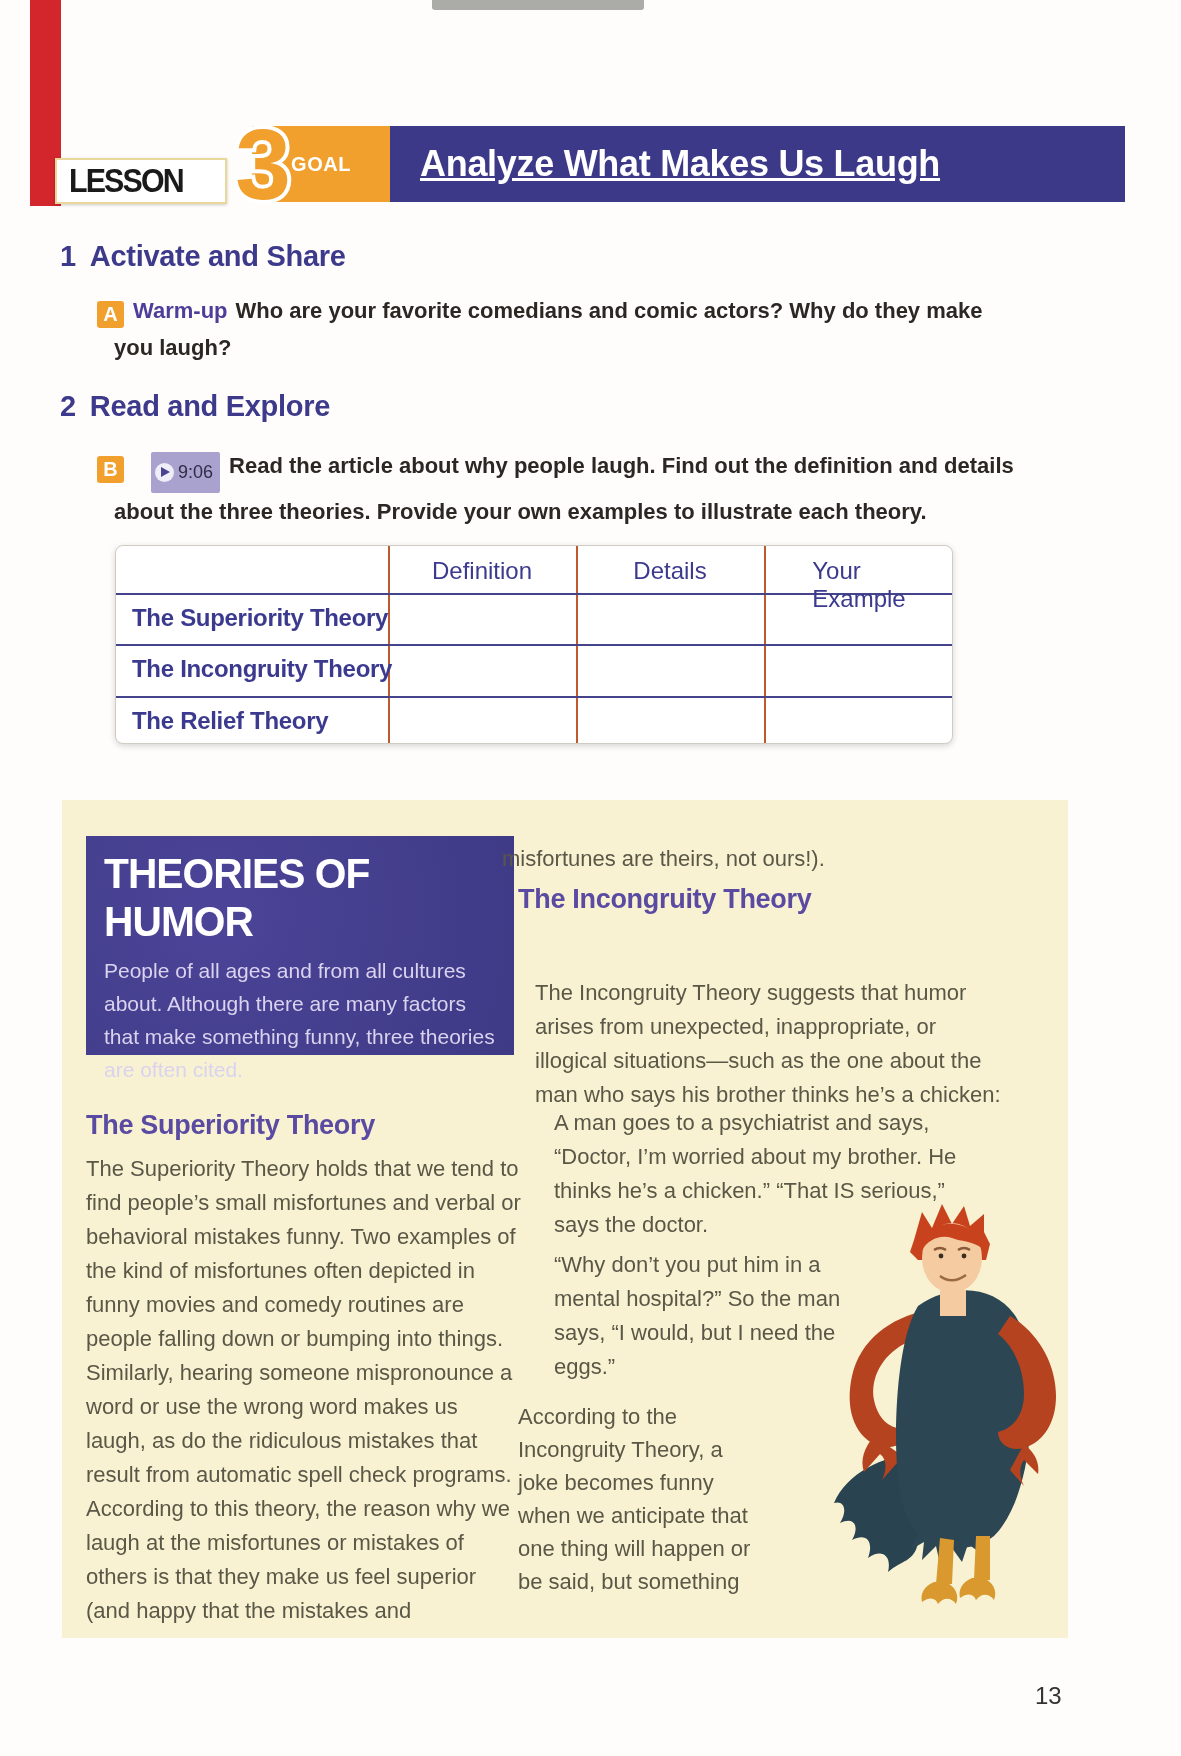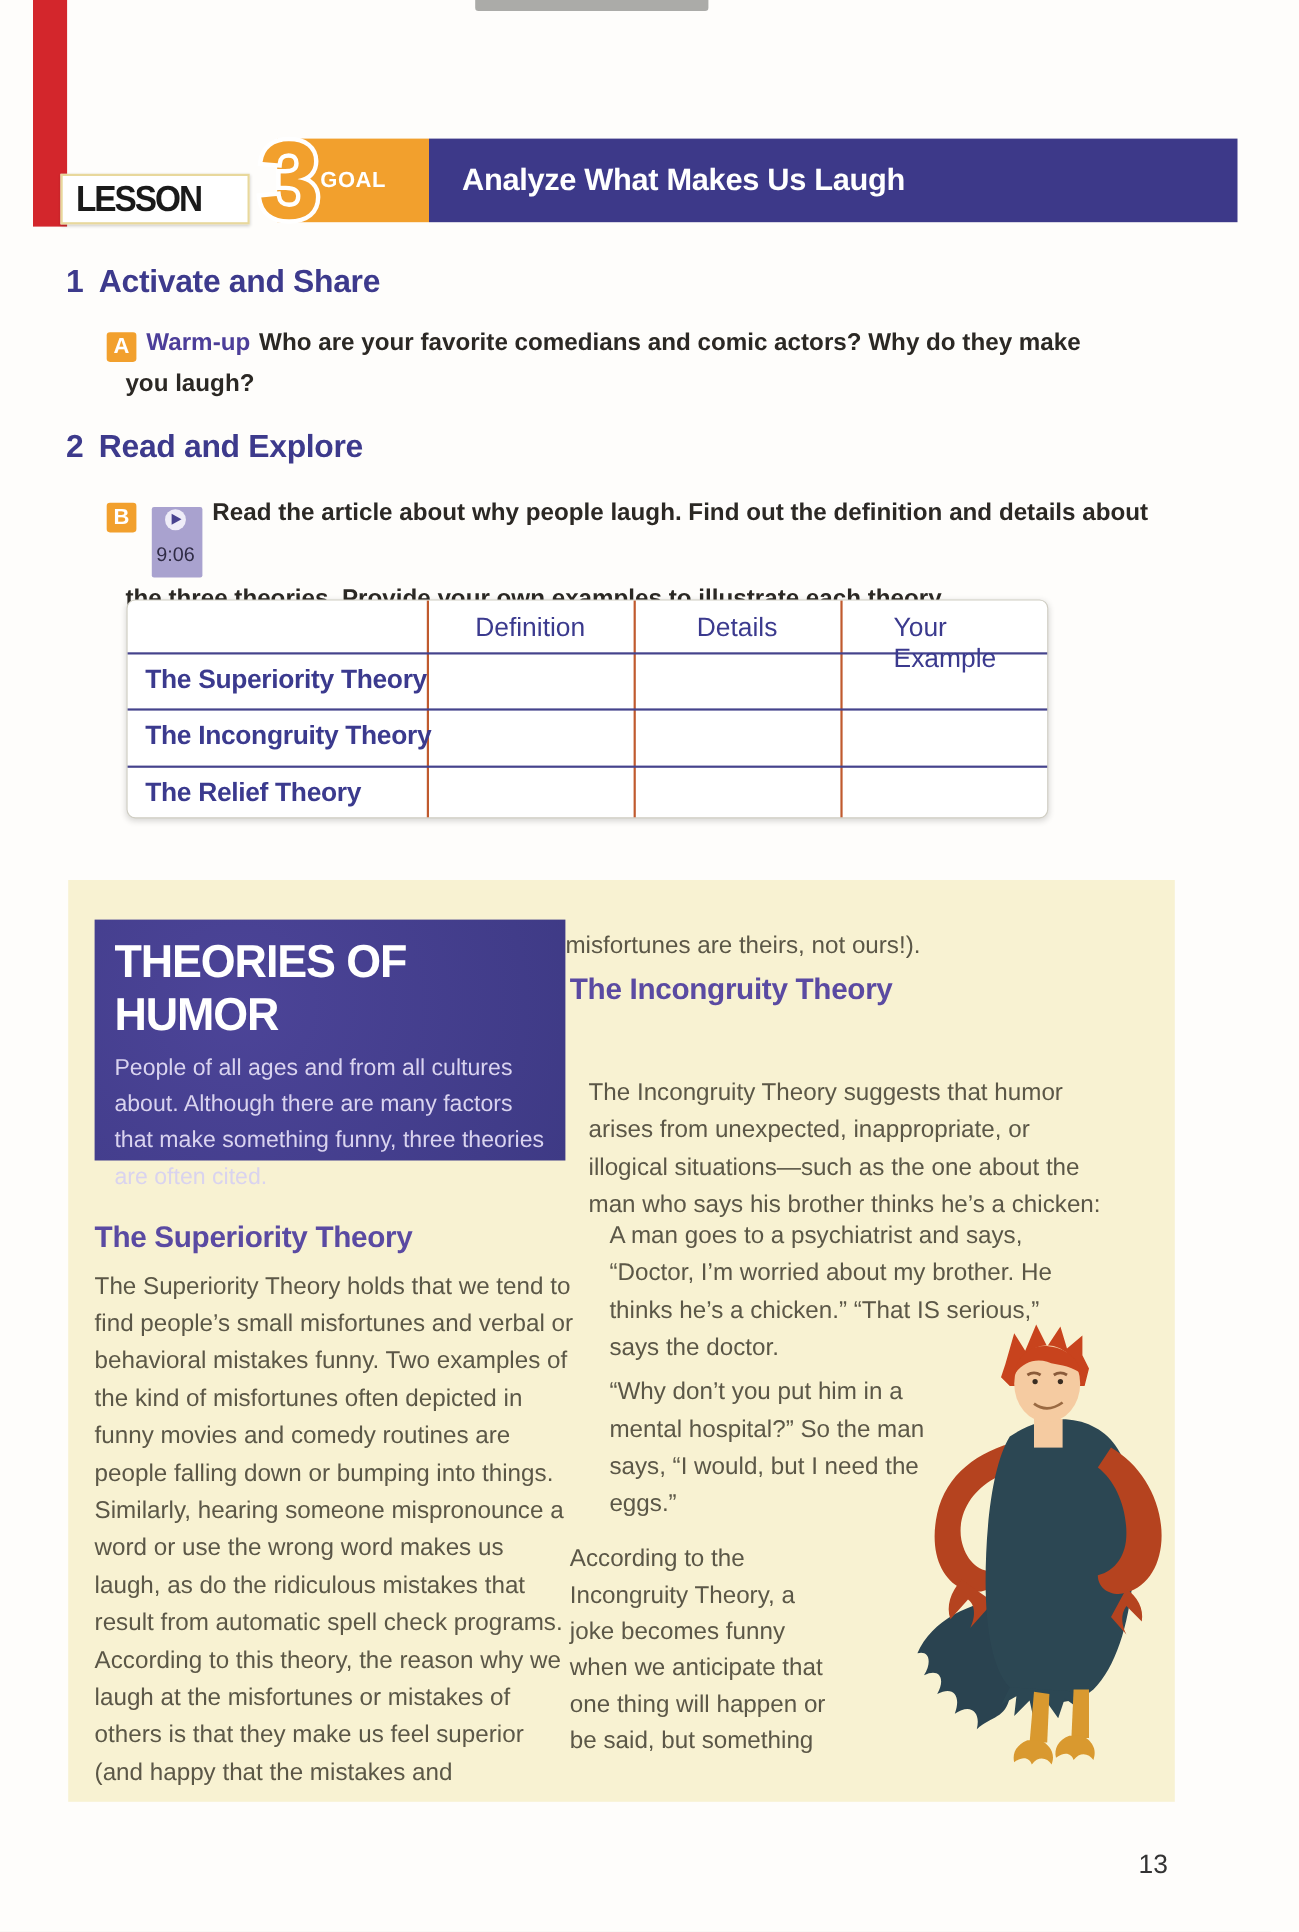--- a/index.html
+++ b/index.html
@@ -13,31 +13,31 @@
   
   .banner { position:absolute; left:55px; top:126px; width:1070px; height:76px; }
   .banner-indigo { position:absolute; left:335px; top:0; width:735px; height:76px; background:#3d3989; }
   .goal-box { position:absolute; left:197px; top:0; width:138px; height:76px; background:#f2a02d; display:flex; align-items:center; justify-content:center; }
   .goal-box span { color:#fff; font-weight:bold; font-size:20px; letter-spacing:0.5px; }
   .lesson-box { position:absolute; left:0; top:32px; width:172px; height:46px; background:#fff; border:2px solid #e8d89c; box-shadow:0 1px 3px rgba(0,0,0,0.2); display:flex; align-items:center; padding-left:12px; }
   .lesson-box span { color:#1a1a1a; font-weight:bold; font-size:33px; letter-spacing:-2px; transform:scaleX(0.92); transform-origin:left; }
   .lesson-num { position:absolute; left:158px; top:-10px; width:100px; height:100px; font-size:100px; font-weight:bold; line-height:96px; text-align:center; }
   .lesson-num .stroke { position:absolute; left:0; top:0; width:100%; color:#fff; -webkit-text-stroke:8px #fff; }
   .lesson-num .fill { position:absolute; left:0; top:0; width:100%; color:#f2a02d; }
-  .banner-title { position:absolute; left:365px; top:0; height:76px; display:flex; align-items:center; color:#fff; font-weight:bold; font-size:28px; letter-spacing:-0.3px; }
+  .banner-title { position:absolute; left:365px; top:0; height:76px; display:flex; align-items:center; color:#fff; font-weight:bold; font-size:36px; letter-spacing:-0.3px;text-decoration:underline; }
 
   
   .sec-head { position:absolute; left:60px; color:#3d3a8c; font-weight:bold; font-size:29px; letter-spacing:-0.3px; }
   .sec-head .num { margin-right:14px; }
 
   
   .ex-row { position:absolute; left:97px; font-size:22px; font-weight:bold; color:#2b2824; line-height:37px; padding-left:17px; text-indent:-17px; }
   .badge { display:inline-block; width:27px; height:27px; background:#f2a02d; color:#fff; font-weight:bold; font-size:20px; text-align:center; line-height:27px; border-radius:3px; margin-right:9px; vertical-align:-3px; text-indent:0; }
   .warmup { color:#4c3e99; margin-right:8px; }
-  .audio-chip { display:inline-flex; align-items:center; gap:4px; background:#a9a2cf; border-radius:2px; padding:2px 7px 2px 4px; margin:0 9px 0 5px; vertical-align:-4px; text-indent:0;flex-direction:column; }
+  .audio-chip { display:inline-flex; align-items:center; gap:4px; background:#a9a2cf; border-radius:2px; padding:2px 7px 2px 4px; margin:0 9px 0 18px; vertical-align:-4px; text-indent:0; }
   .play-circle { width:19px; height:19px; border-radius:50%; background:#efedf8; display:inline-flex; align-items:center; justify-content:center; }
   .play-tri { width:0; height:0; border-left:9px solid #49438f; border-top:5.5px solid transparent; border-bottom:5.5px solid transparent; margin-left:2px; }
   .audio-time { font-size:18px; font-weight:normal; color:#2f2b45; }
 
   
   .ttable { position:absolute; left:115px; top:545px; width:838px; height:199px; background:#fff; border:1px solid #cfcdc2; border-radius:8px; box-shadow:0 2px 6px rgba(0,0,0,0.16); }
   .vline { position:absolute; top:0; bottom:0; width:2px; background:#c05a2e; }
   .hline { position:absolute; left:0; right:0; height:2px; background:#45438c; }
   .th { position:absolute; top:11px; transform:translateX(-50%); color:#3b3a8e; font-weight:normal; font-size:24px; }
   .trow { position:absolute; left:16px; color:#3b3a8e; font-weight:bold; font-size:24px; letter-spacing:-0.3px; }
@@ -114,21 +114,21 @@
   <div class="panel">
 
     <div class="intro-box">
       <h1>THEORIES OF HUMOR</h1>
       <p>People of all ages and from all cultures about. Although there are many factors that make something funny, three theories are often cited.</p>
     </div>
 
     <div class="art-head" style="left:24px; top:310px;">The Superiority Theory</div>
     <div class="art-body" style="left:24px; top:352px; width:436px;">The Superiority Theory holds that we tend to find people’s small misfortunes and verbal or behavioral mistakes funny. Two examples of the kind of misfortunes often depicted in funny movies and comedy routines are people falling down or bumping into things. Similarly, hearing someone mispronounce a word or use the wrong word makes us laugh, as do the ridiculous mistakes that result from automatic spell check programs. According to this theory, the reason why we laugh at the misfortunes or mistakes of others is that they make us feel superior (and happy that the mistakes and</div>
 
-    <div class="art-body" style="left:452px; top:42px; width:480px;">misfortunes are theirs, not ours!).</div>
+    <div class="art-body" style="left:440px; top:42px; width:480px;">misfortunes are theirs, not ours!).</div>
     <div class="art-head" style="left:456px; top:84px;">The Incongruity Theory</div>
     <div class="art-body" style="left:473px; top:128px; width:477px;margin-top:48px;">The Incongruity Theory suggests that humor arises from unexpected, inappropriate, or illogical situations—such as the one about the man who says his brother thinks he’s a chicken:</div>
     <div class="art-body" style="left:492px; top:306px; width:424px;">A man goes to a psychiatrist and says, “Doctor, I’m worried about my brother. He thinks he’s a chicken.” “That IS serious,” says the doctor.</div>
     <div class="art-body" style="left:492px; top:448px; width:292px;">“Why don’t you put him in a mental hospital?” So the man says, “I would, but I need the eggs.”</div>
     <div class="art-body" style="left:456px; top:600px; width:242px; line-height:33px;">According to the Incongruity Theory, a joke becomes funny when we anticipate that one thing will happen or be said, but something</div>
 
     <svg class="chicken" viewBox="0 0 250 420">
 
       <path d="M95 255 C60 258 25 275 12 305 C22 302 26 312 18 325 C32 318 38 328 30 342 C45 334 52 344 46 360 C60 350 70 358 66 374 C80 362 92 364 96 345 C104 310 104 280 95 255 Z" fill="#2a4350"></path>
 

